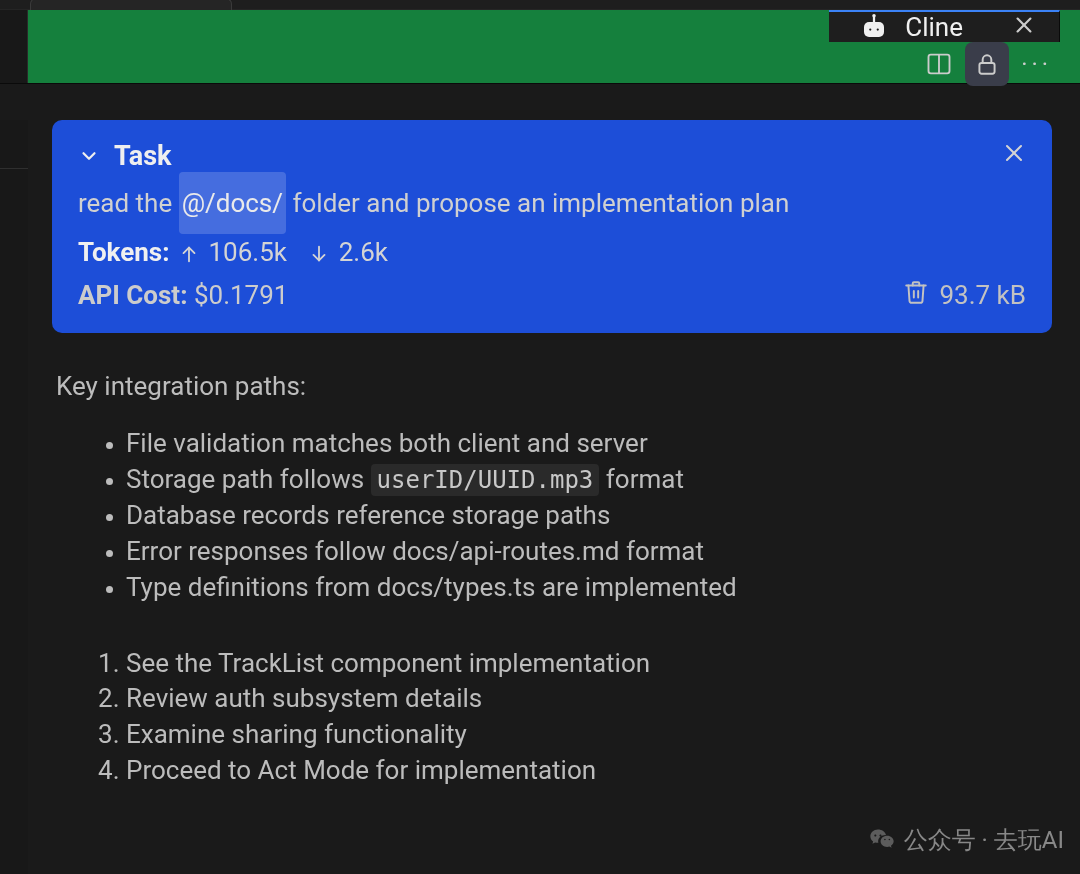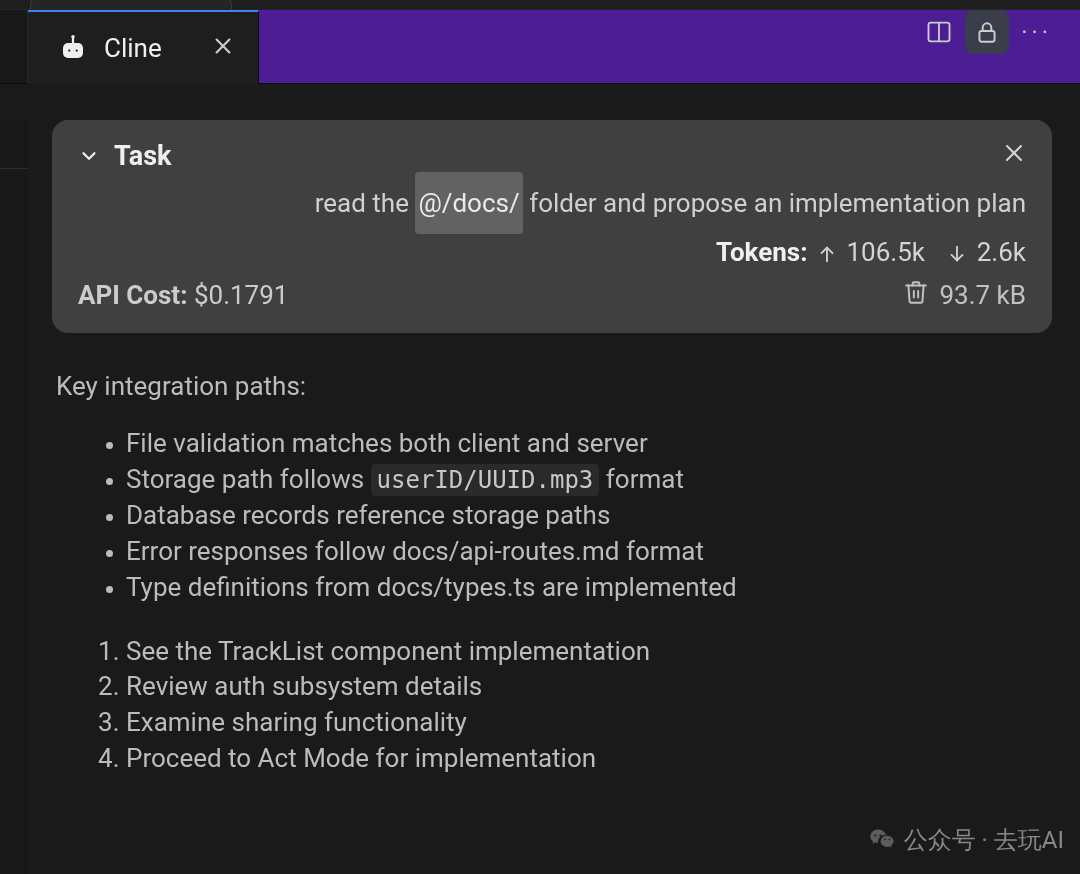--- a/index.html
+++ b/index.html
@@ -25,25 +25,26 @@
       width: 200px;
       height: 12px;
       border: 1px solid #3a3a3a;
       border-bottom: none;
       border-radius: 6px 6px 0 0;
       background: #252525;
     }
     .tab-bar {
       height: 74px;
       display: flex;
-      align-items: flex-start;
-      background: #4c1d95;
+      align-items: flex-end;
+      background: #15803d;
       padding: 0 20px 0 0;
       border-bottom: 1px solid #0a0a0a;
       position: relative;
+      flex-direction: column;
     }
     .sidebar-sliver {
       position: absolute;
       left: 0;
       top: 0;
       bottom: 0;
       width: 28px;
       background: #181818;
       border-right: 1px solid #2a2a2a;
     }
@@ -111,24 +112,23 @@
     .side-hline {
       position: absolute;
       left: 0;
       top: 48px;
       width: 28px;
       height: 1px;
       background: #2f2f2f;
     }
     .task-card {
       margin: 36px 0 0 24px;
-      background: #404040;
-      border-radius: 16px;
+      background: #1d4ed8;
+      border-radius: 10px;
       padding: 20px 26px 22px 26px;
-      text-align: right;
     }
     .task-header {
       display: flex;
       align-items: center;
       font-size: 27px;
       font-weight: 700;
       color: #efefef;
     }
     .chev {
       margin-right: 14px;
@@ -194,21 +194,21 @@
       font-family: "SF Mono", Menlo, Monaco, Consolas, monospace;
       background: #2a2a2a;
       padding: 2px 6px;
       border-radius: 4px;
       font-size: 24px;
       color: #c8c8c8;
     }
     .prompt {
       margin-top: 28px;
     }
-    .body-text ol { margin-top: 28px; }
+    .body-text ol { margin-top: 40px; }
     .watermark {
       position: absolute;
       right: 16px;
       bottom: 18px;
       color: #888;
       font-size: 24px;
       display: flex;
       align-items: center;
       gap: 8px;
     }

